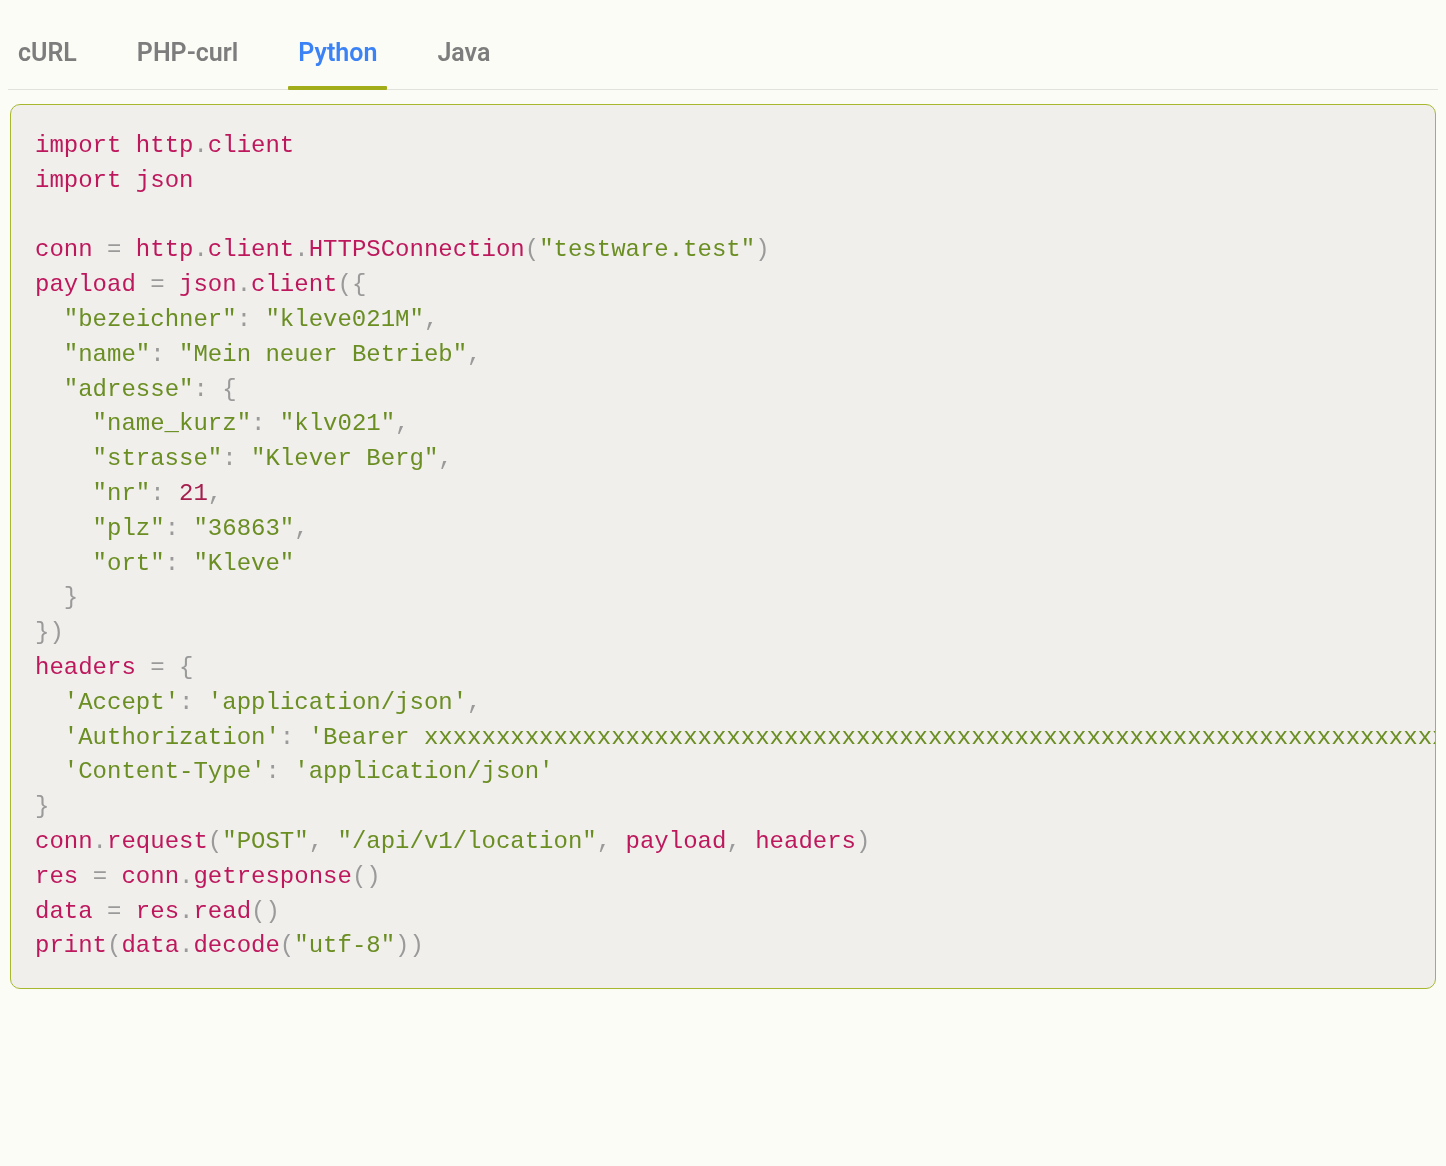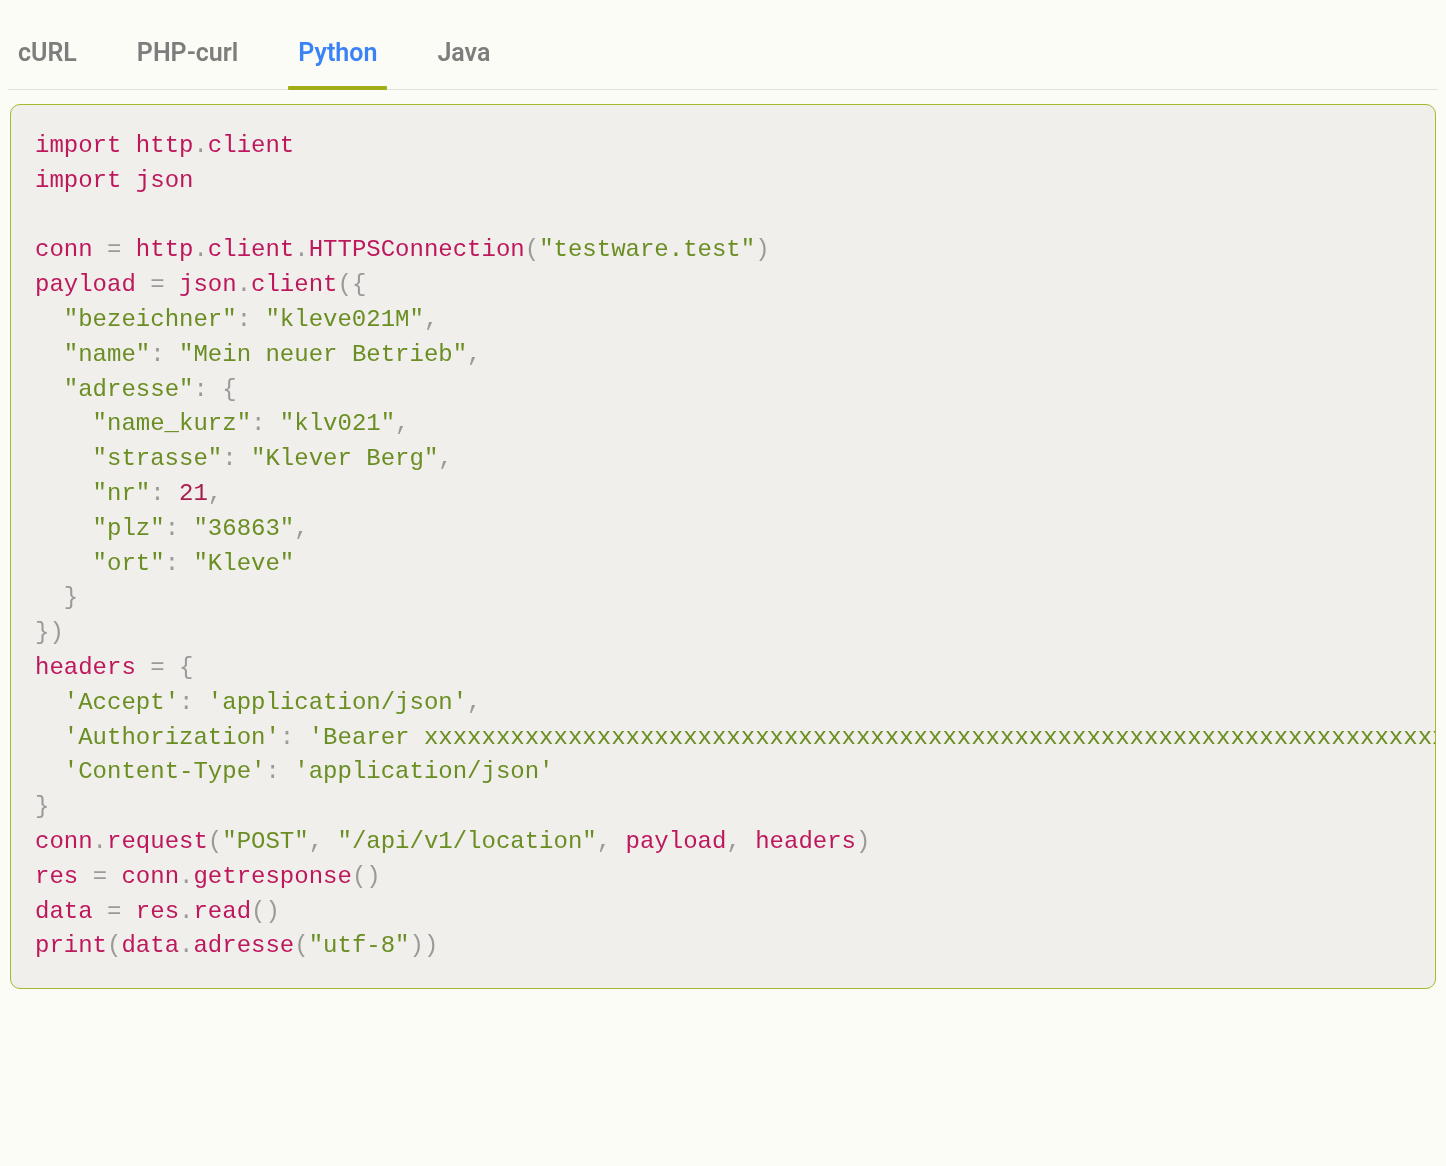--- a/index.html
+++ b/index.html
@@ -99,15 +99,15 @@
   <span class="par">}</span>
 <span class="par">})</span>
 <span class="name">headers</span> <span class="op">=</span> <span class="par">{</span>
   <span class="str">'<span>Accept</span>'</span><span class="op">:</span> <span class="str">'<span>application/json</span>'</span><span class="op">,</span>
   <span class="str">'<span>Authorization</span>'</span><span class="op">:</span> <span class="str">'<span>Bearer xxxxxxxxxxxxxxxxxxxxxxxxxxxxxxxxxxxxxxxxxxxxxxxxxxxxxxxxxxxxxxxxxxxxxxxxxxxxxxxxxxxxxxxxxxxxxxxxxxxxxxx</span>'</span>
   <span class="str">'<span>Content-Type</span>'</span><span class="op">:</span> <span class="str">'<span>application/json</span>'</span>
 <span class="par">}</span>
 <span class="name">conn</span><span class="op">.</span><span class="name">request</span><span class="par">(</span><span class="str">"<span>POST</span>"</span><span class="op">,</span> <span class="str">"<span>/api/v1/location</span>"</span><span class="op">,</span> <span class="name">payload</span><span class="op">,</span> <span class="name">headers</span><span class="par">)</span>
 <span class="name">res</span> <span class="op">=</span> <span class="name">conn</span><span class="op">.</span><span class="name">getresponse</span><span class="par">()</span>
 <span class="name">data</span> <span class="op">=</span> <span class="name">res</span><span class="op">.</span><span class="name">read</span><span class="par">()</span>
-<span class="kw">print</span><span class="par">(</span><span class="name">data</span><span class="op">.</span><span class="name">adresse</span><span class="par">(</span><span class="str">"<span>utf-8</span>"</span><span class="par">))</span></div>
+<span class="kw">print</span><span class="par">(</span><span class="name">data</span><span class="op">.</span><span class="name">decode</span><span class="par">(</span><span class="str">"<span>utf-8</span>"</span><span class="par">))</span></div>
 
 </div>
 
 </body></html>

